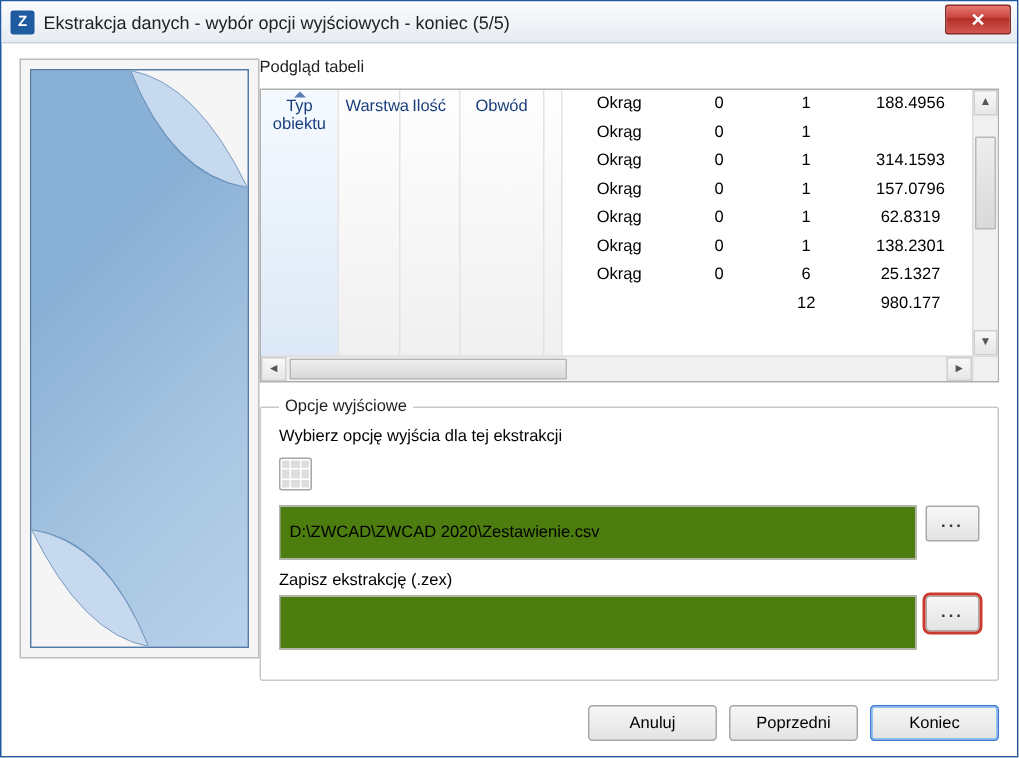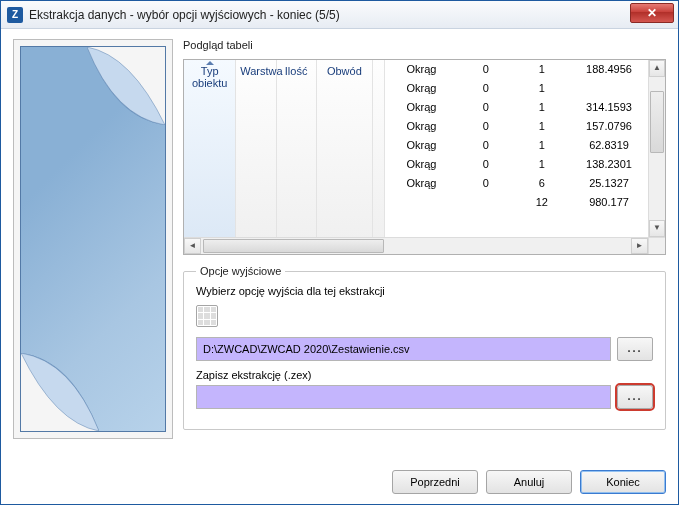--- a/index.html
+++ b/index.html
@@ -51,21 +51,20 @@
     font-weight: bold;
     text-align: center;
     line-height: 18px;
     font-size: 12px;
     cursor: pointer;
   }
   .client {
     flex: 1;
     padding: 10px 12px 10px 12px;
     display: flex;
-    gap: 10px;
   }
   .preview-panel {
     width: 160px;
     height: 400px;
     padding: 6px;
     border: 1px solid #bcbcbc;
     background: #f5f5f5;
   }
   .preview-inner {
     width: 100%; height: 100%;
@@ -197,26 +196,26 @@
     grid-template-rows: 1fr 1fr 1fr;
     gap: 1px;
     padding: 1px;
     background: #fff;
   }
   .table-icon span { background: #ddd; }
   .export-label { margin-bottom: 6px; }
   .path-row { display: flex; gap: 6px; margin-bottom: 8px; }
   .textbox {
     flex: 1;
-    height: 24px;
+    height: 36px;
     border: 1px solid #b5b5b5;
     padding: 3px 6px;
     font-family: inherit;
     font-size: 11px;
-    background: #c4b5fd;
+    background: #4d7c0f;
   }
   .browse-btn {
     width: 36px; height: 24px;
     border: 1px solid #aaa;
     background: linear-gradient(#f7f7f7,#e3e3e3);
     border-radius: 2px;
     font-weight: bold;
     letter-spacing: 2px;
     text-align: center;
     line-height: 20px;
@@ -383,17 +382,17 @@
         <div class="zex-label">Zapisz ekstrakcję (.zex)</div>
         <div class="path-row">
           <input class="textbox" type="text" value="" style="">
           <div class="browse-btn browse-focus">...</div>
         </div>
       </fieldset>
     </div>
   </div>
 
   <div class="bottom-buttons">
+    <div class="btn">Anuluj</div>
     <div class="btn">Poprzedni</div>
-    <div class="btn">Anuluj</div>
     <div class="btn default">Koniec</div>
   </div>
 </div>
 
 </body></html>

